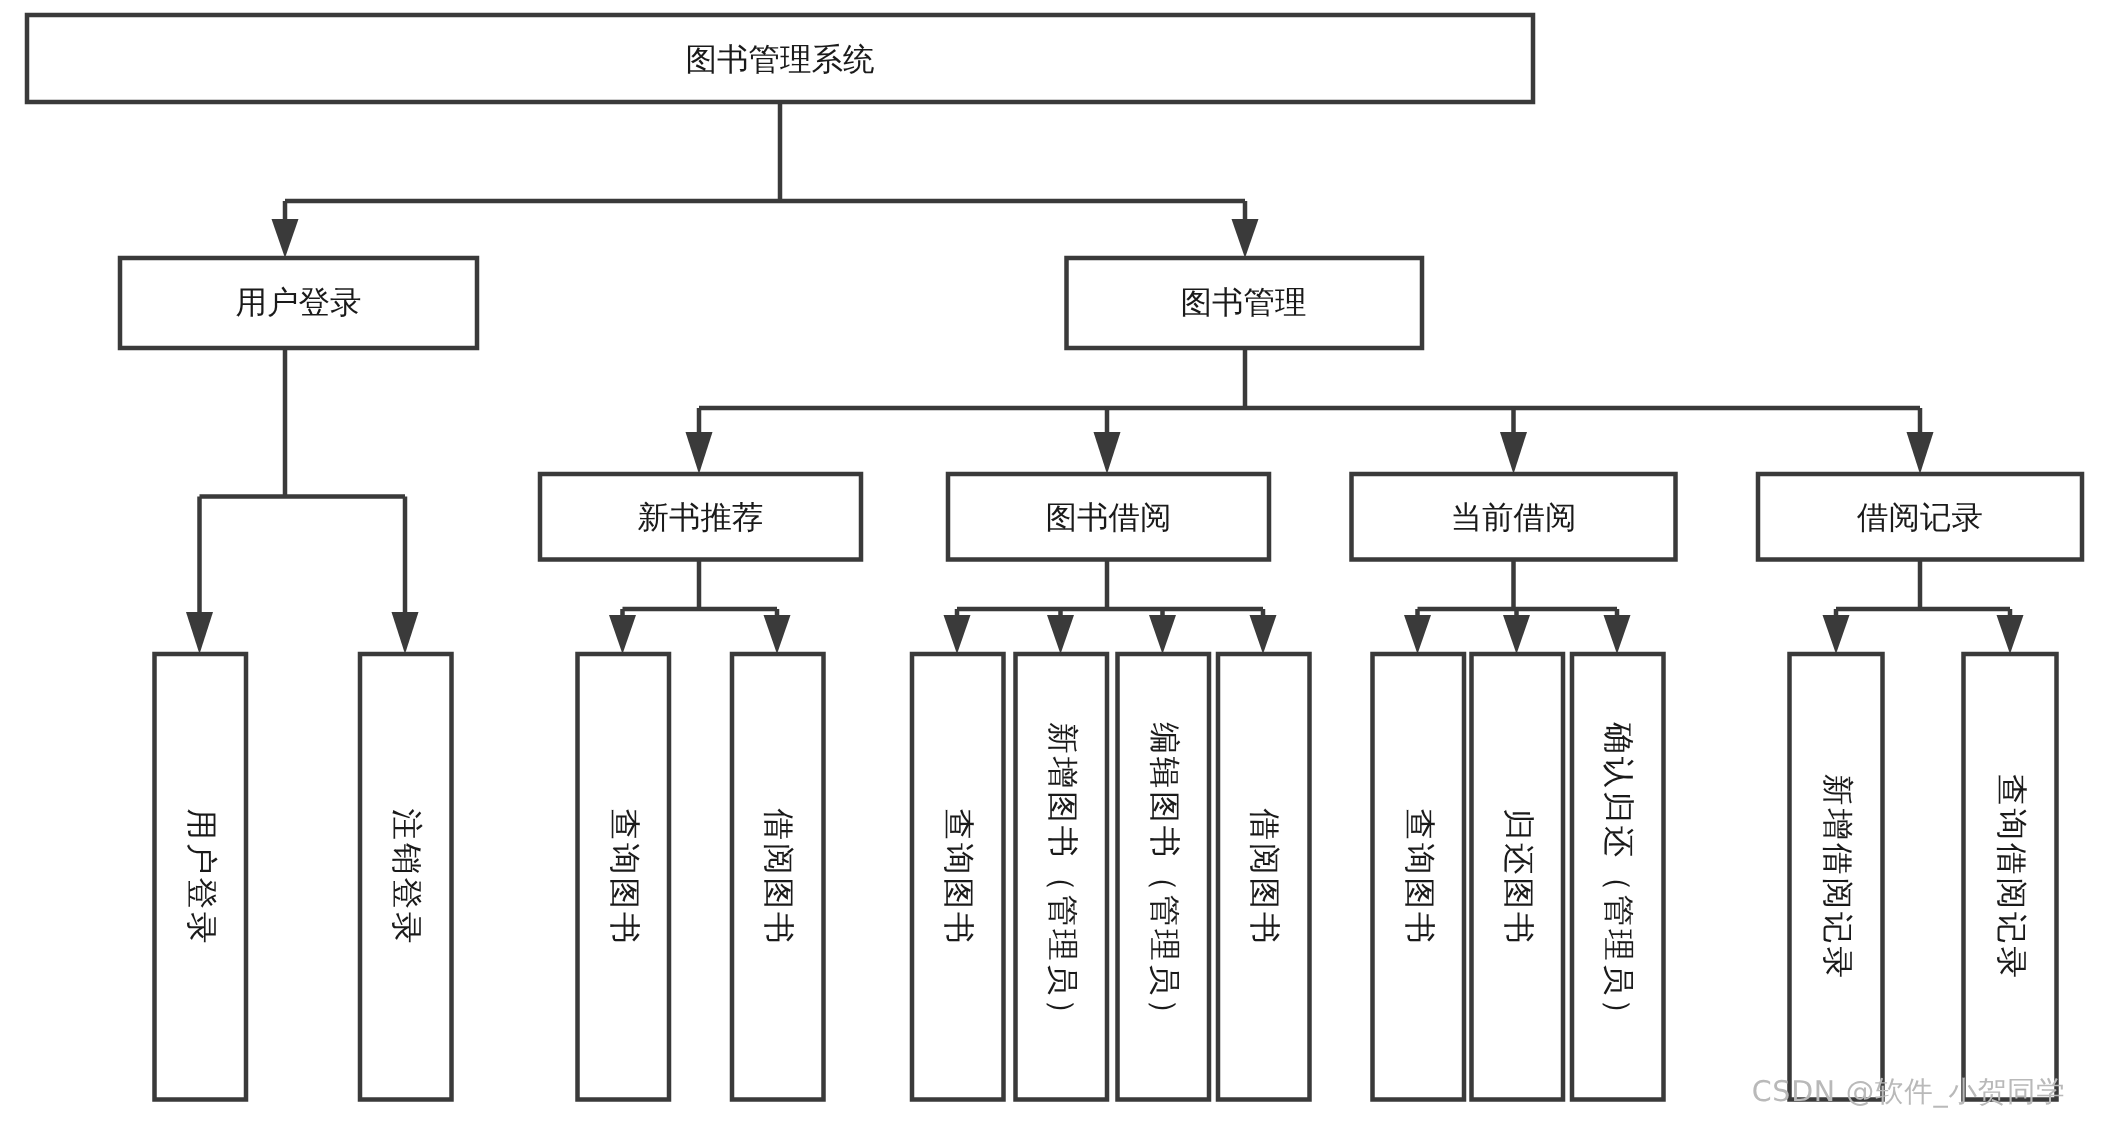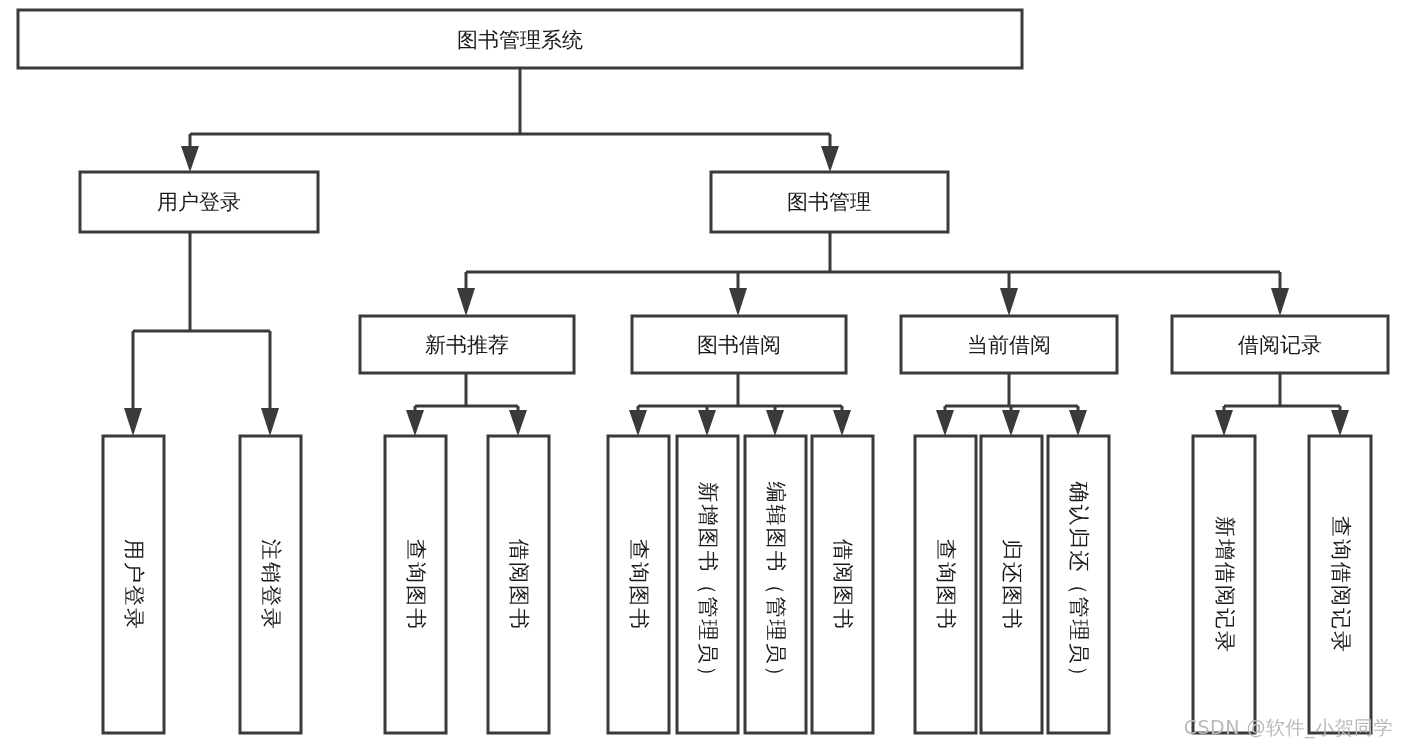--- a/index.html
+++ b/index.html
@@ -52,21 +52,21 @@
     font-family: "DejaVu Sans", "Liberation Sans", sans-serif;
     font-size: 21px;
     fill: #1a1a1a;
     text-anchor: middle;
     dominant-baseline: middle;
     letter-spacing: 2px;
     white-space: pre;
   }
   .watermark-text {
     position: absolute;
-    right: 12px;
+    right: 28px;
     bottom: 6px;
     font-family: "DejaVu Sans", "Liberation Sans", sans-serif;
     font-size: 19px;
     color: #b9b9b9;
     letter-spacing: 0.5px;
     user-select: none;
     white-space: pre;
   }
 </style>
 </head>

